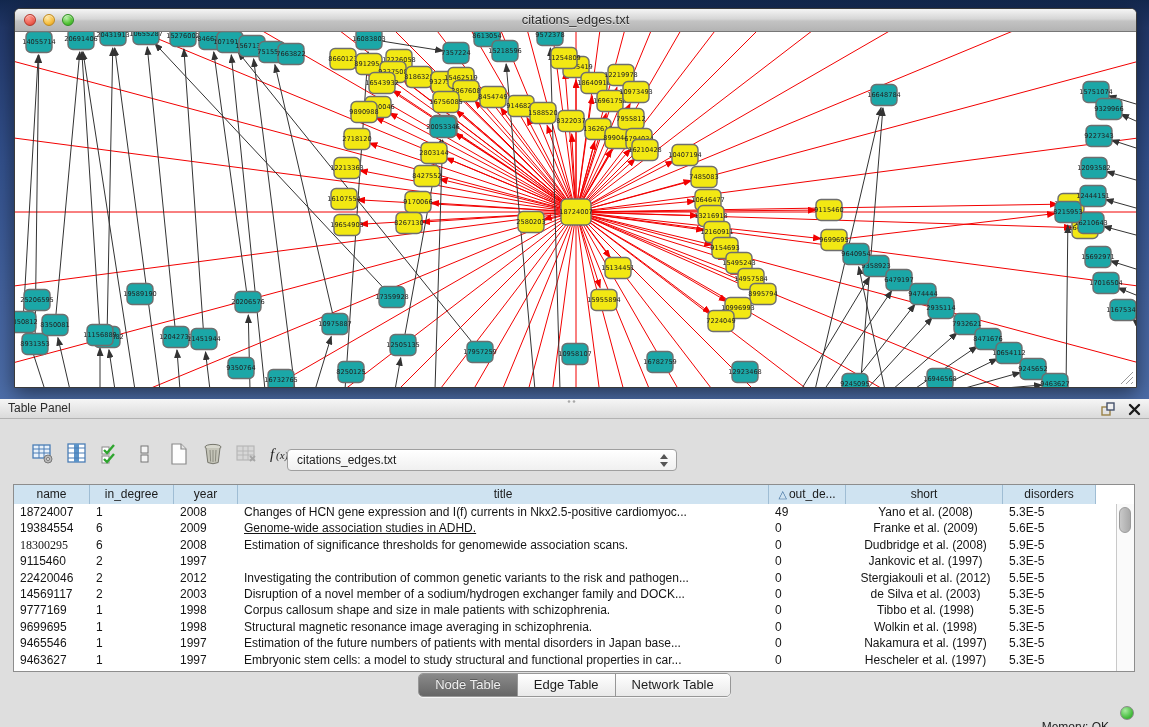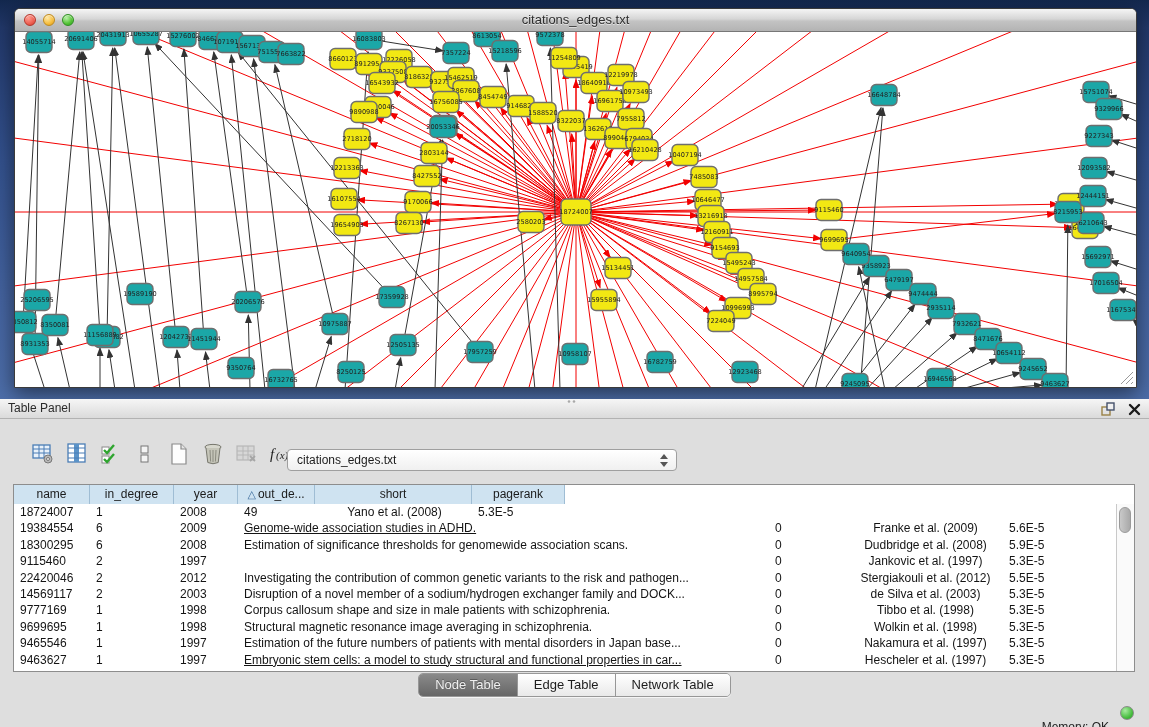--- a/index.html
+++ b/index.html
@@ -818,45 +818,47 @@
       <div class="tri-up"></div>
         <div class="tri-dn"></div>
     </div>
   </div>
 
   <div class="table-card">
     <div class="thead" id="thead">
         <div class="hcell" style="width: 76px;">name</div>
         <div class="hcell" style="width: 84px;">in_degree</div>
         <div class="hcell" style="width: 64px;">year</div>
+        <div class="hcell" style="width: 531px;">title</div>
         <div class="hcell" style="width: 77px;"><span class="sort-tri">△</span>out_de...</div>
         <div class="hcell" style="width: 157px;">short</div>
-        <div class="hcell" style="width: 93px;">pagerank</div>
+        <div class="hcell" style="width: 93px;">disorders</div>
         <div class="hcell hfiller"></div>
       </div>
     <div class="tbody" id="tbody">
         <div class="trow">
           <div class="tcell" style="width: 76px;">18724007</div>
           <div class="tcell" style="width: 84px;">1</div>
           <div class="tcell" style="width: 64px;">2008</div>
+          <div class="tcell" style="width: 531px;">Changes of HCN gene expression and I(f) currents in Nkx2.5-positive cardiomyoc...</div>
           <div class="tcell" style="width: 77px;">49</div>
           <div class="tcell center" style="width: 157px;">Yano et al. (2008)</div>
           <div class="tcell" style="width: 93px;">5.3E-5</div>
         </div>
         <div class="trow">
           <div class="tcell" style="width: 76px;">19384554</div>
           <div class="tcell" style="width: 84px;">6</div>
           <div class="tcell" style="width: 64px;">2009</div>
           <div class="tcell" style="width: 531px; text-decoration: underline;">Genome-wide association studies in ADHD.</div>
           <div class="tcell" style="width: 77px;">0</div>
           <div class="tcell center" style="width: 157px;">Franke et al. (2009)</div>
           <div class="tcell" style="width: 93px;">5.6E-5</div>
         </div>
         <div class="trow">
-          <div class="tcell" style="width: 76px;">18300295</div>
+          <div class="tcell" style="width: 76px; font-family: Liberation Serif, serif;">18300295</div>
           <div class="tcell" style="width: 84px;">6</div>
           <div class="tcell" style="width: 64px;">2008</div>
           <div class="tcell" style="width: 531px;">Estimation of significance thresholds for genomewide association scans.</div>
           <div class="tcell" style="width: 77px;">0</div>
           <div class="tcell center" style="width: 157px;">Dudbridge et al. (2008)</div>
           <div class="tcell" style="width: 93px;">5.9E-5</div>
         </div>
         <div class="trow">
           <div class="tcell" style="width: 76px;">9115460</div>
           <div class="tcell" style="width: 84px;">2</div>
@@ -908,21 +910,21 @@
           <div class="tcell" style="width: 64px;">1997</div>
           <div class="tcell" style="width: 531px;">Estimation of the future numbers of patients with mental disorders in Japan base...</div>
           <div class="tcell" style="width: 77px;">0</div>
           <div class="tcell center" style="width: 157px;">Nakamura et al. (1997)</div>
           <div class="tcell" style="width: 93px;">5.3E-5</div>
         </div>
         <div class="trow">
           <div class="tcell" style="width: 76px;">9463627</div>
           <div class="tcell" style="width: 84px;">1</div>
           <div class="tcell" style="width: 64px;">1997</div>
-          <div class="tcell" style="width: 531px; text-decoration: underline;">Embryonic stem cells: a model to study structural and functional properties in car...</div>
+          <div class="tcell" style="width: 531px;">Embryonic stem cells: a model to study structural and functional properties in car...</div>
           <div class="tcell" style="width: 77px;">0</div>
           <div class="tcell center" style="width: 157px;">Hescheler et al. (1997)</div>
           <div class="tcell" style="width: 93px;">5.3E-5</div>
         </div>
       </div>
     <div class="vscroll">
       <div class="vthumb"></div>
     </div>
   </div>
 

